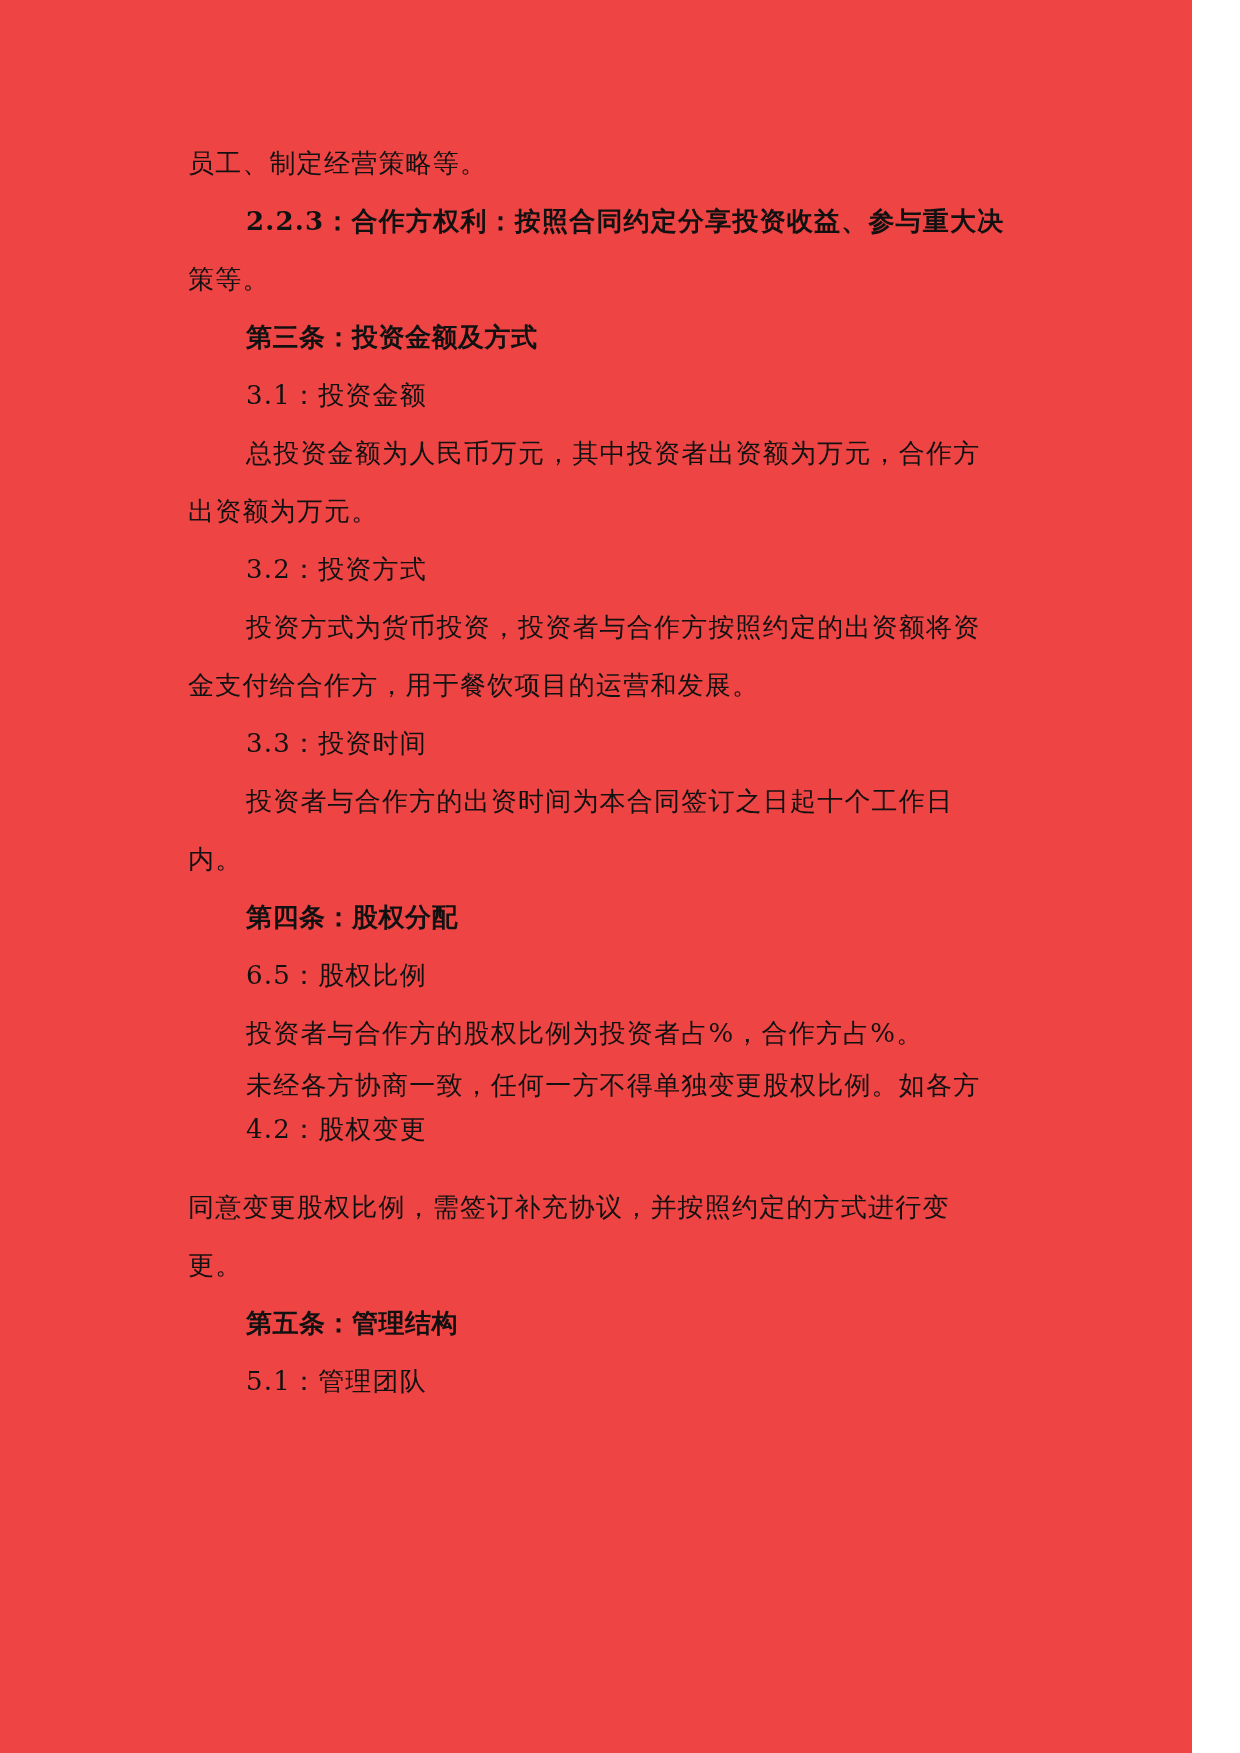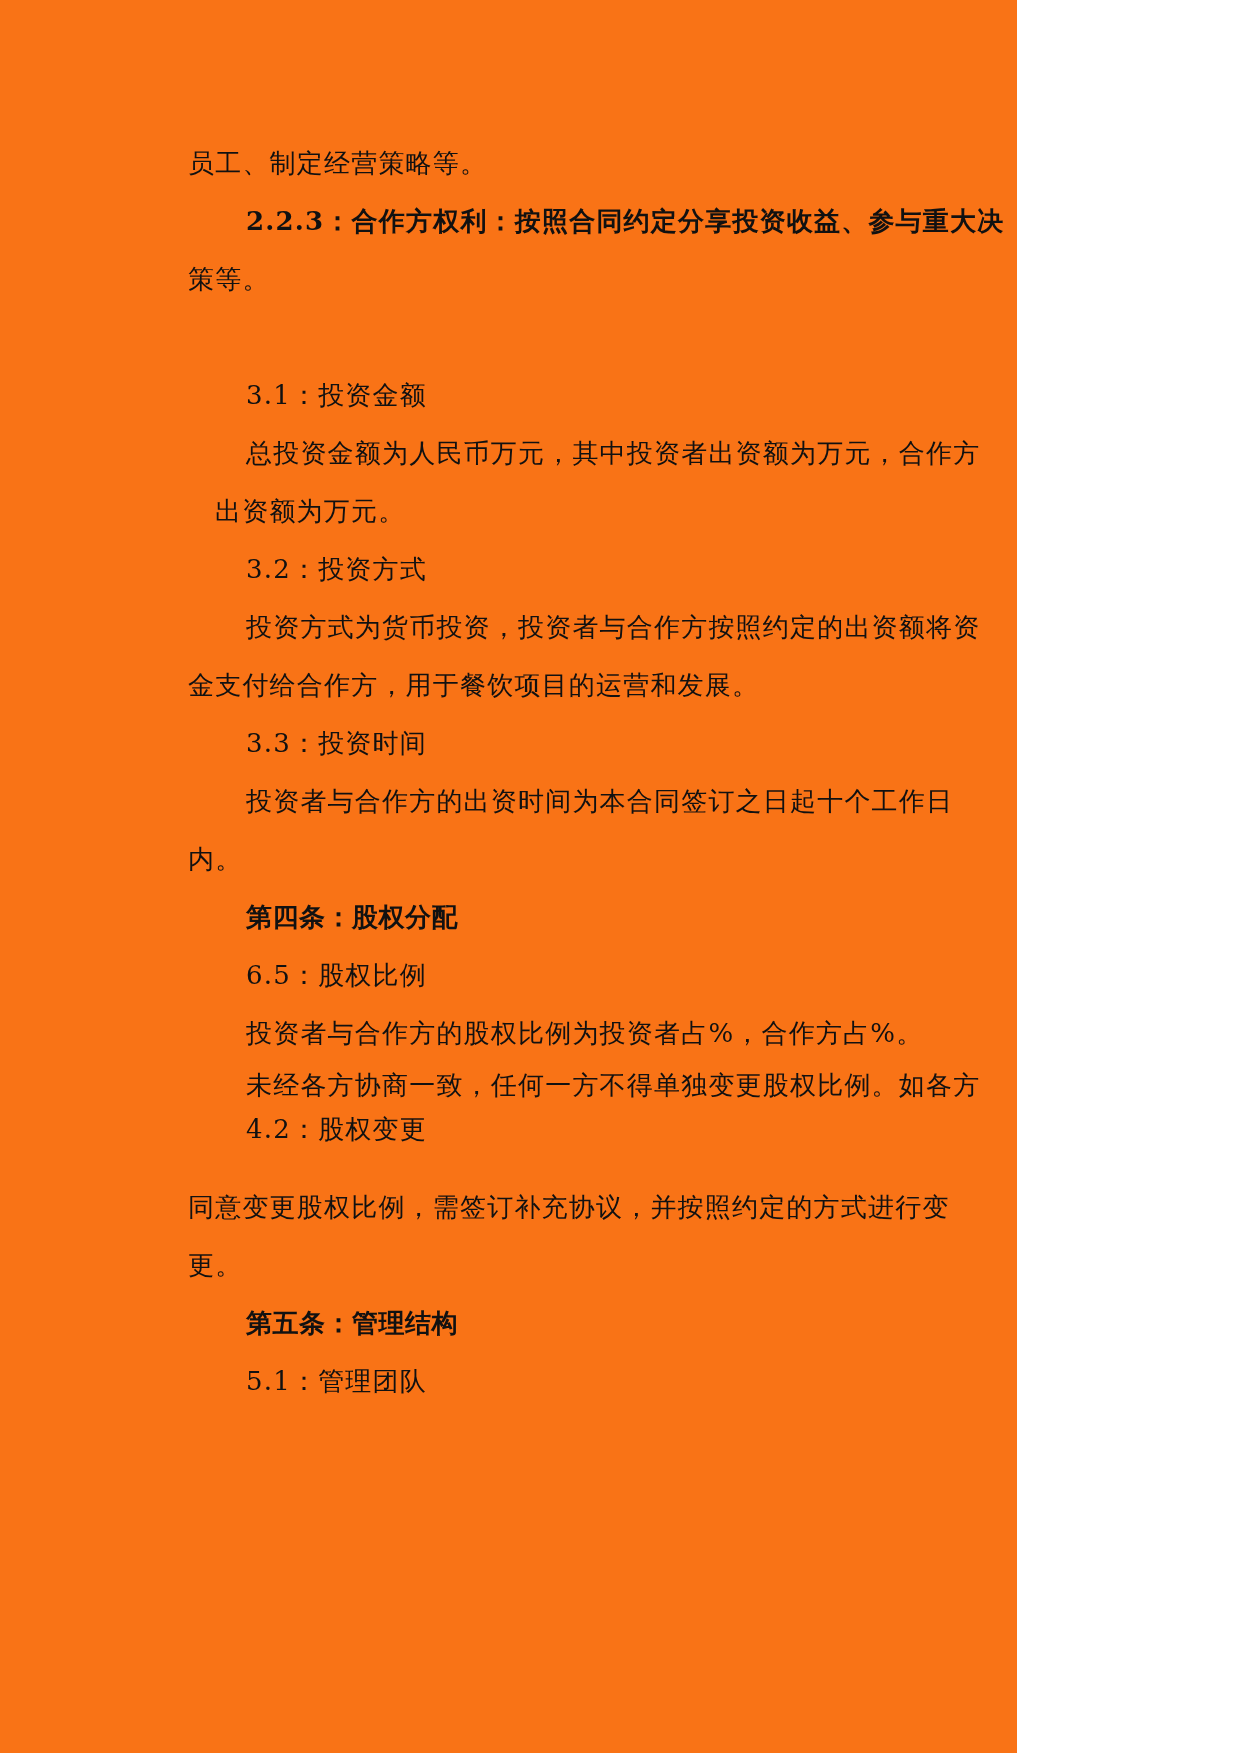--- a/index.html
+++ b/index.html
@@ -12,23 +12,23 @@
     height: 1753px;
     position: relative;
     overflow: hidden;
     color: #111111;
     font-family: "DejaVu Serif", "Liberation Serif", serif;
   }
   .page {
     position: absolute;
     left: 0;
     top: 0;
-    width: 1017px;
+    width: 1192px;
     height: 1753px;
-    background: #f97316;
+    background: #ef4444;
   }
   .line {
     position: absolute;
     left: 188px;
     font-size: 26px;
     line-height: 34px;
     white-space: nowrap;
     letter-spacing: 1.2px;
   }
   .indent { left: 246px; }
@@ -39,23 +39,24 @@
   }
 </style>
 </head>
 <body>
 
 <div class="page">
   <div class="line" style="top:146px;">员工、制定经营策略等。</div>
   <div class="line indent" style="top:204px;font-weight:bold;">2.2.3：合作方权利：按照合同约定分享投资收益、参与重大决</div>
   <div class="line" style="top:262px;">策等。</div>
 
+  <div class="line indent bold" style="top:320px;">第三条：投资金额及方式</div>
   <div class="line indent" style="top:378px;">3.1：投资金额</div>
   <div class="line indent" style="top:436px;">总投资金额为人民币万元，其中投资者出资额为万元，合作方</div>
-  <div class="line" style="top:494px;margin-left:27px;">出资额为万元。</div>
+  <div class="line" style="top:494px;">出资额为万元。</div>
   <div class="line indent" style="top:552px;">3.2：投资方式</div>
   <div class="line" style="top:668px;">金支付给合作方，用于餐饮项目的运营和发展。</div>
   <div class="line indent" style="top:610px;">投资方式为货币投资，投资者与合作方按照约定的出资额将资</div>
   <div class="line indent" style="top:726px;">3.3：投资时间</div>
   <div class="line indent" style="top:784px;">投资者与合作方的出资时间为本合同签订之日起十个工作日</div>
   <div class="line" style="top:842px;">内。</div>
 
   <div class="line indent bold" style="top:900px;">第四条：股权分配</div>
   <div class="line indent" style="top:958px;">6.5：股权比例</div>
   <div class="line indent" style="top:1016px;">投资者与合作方的股权比例为投资者占%，合作方占%。</div>

